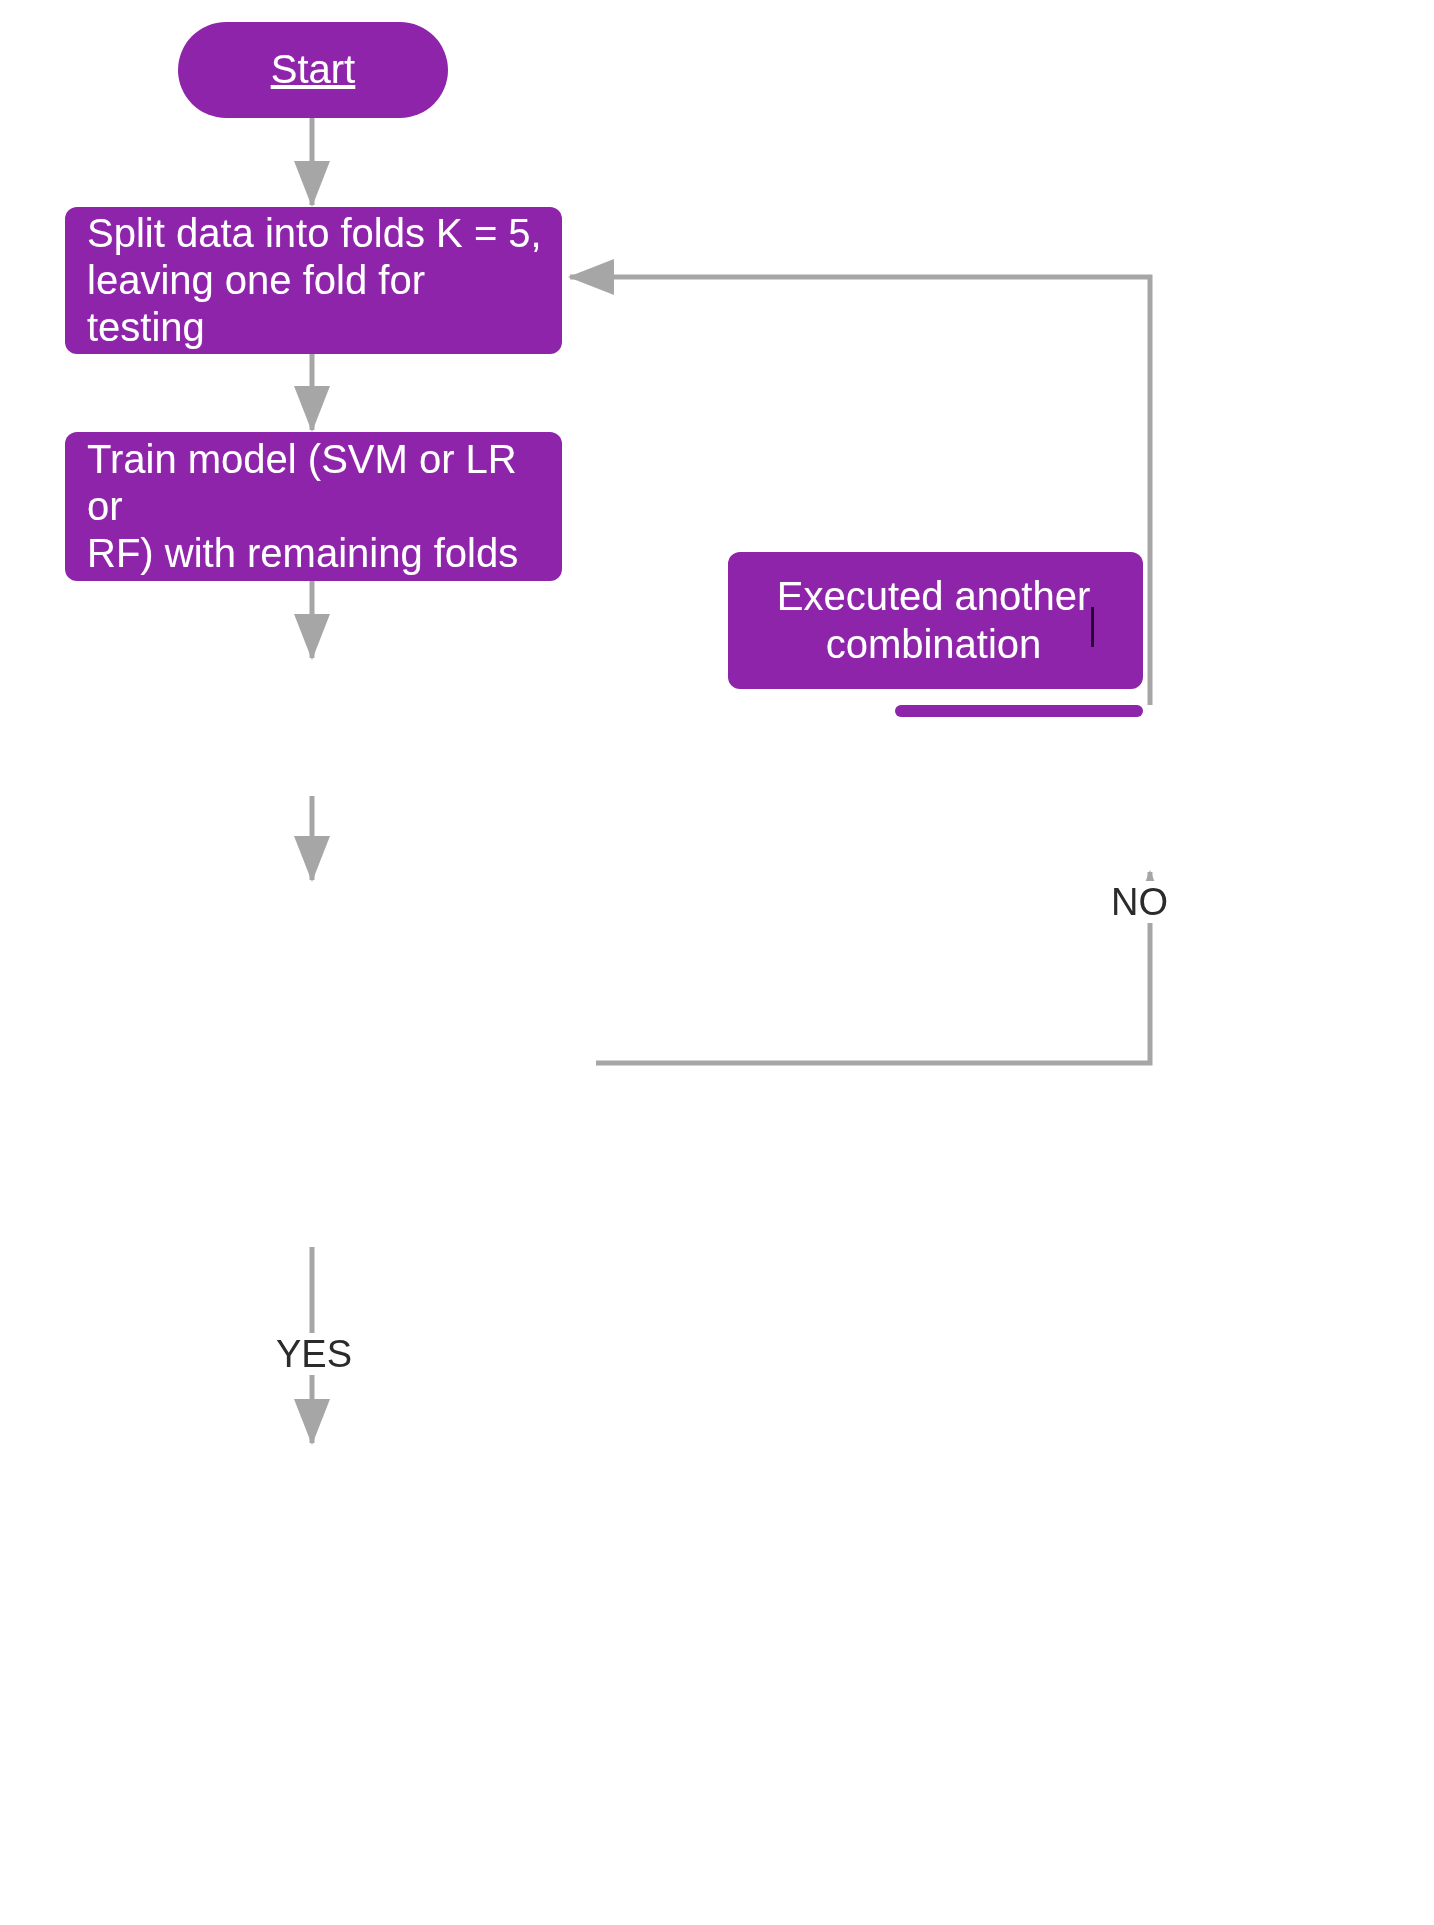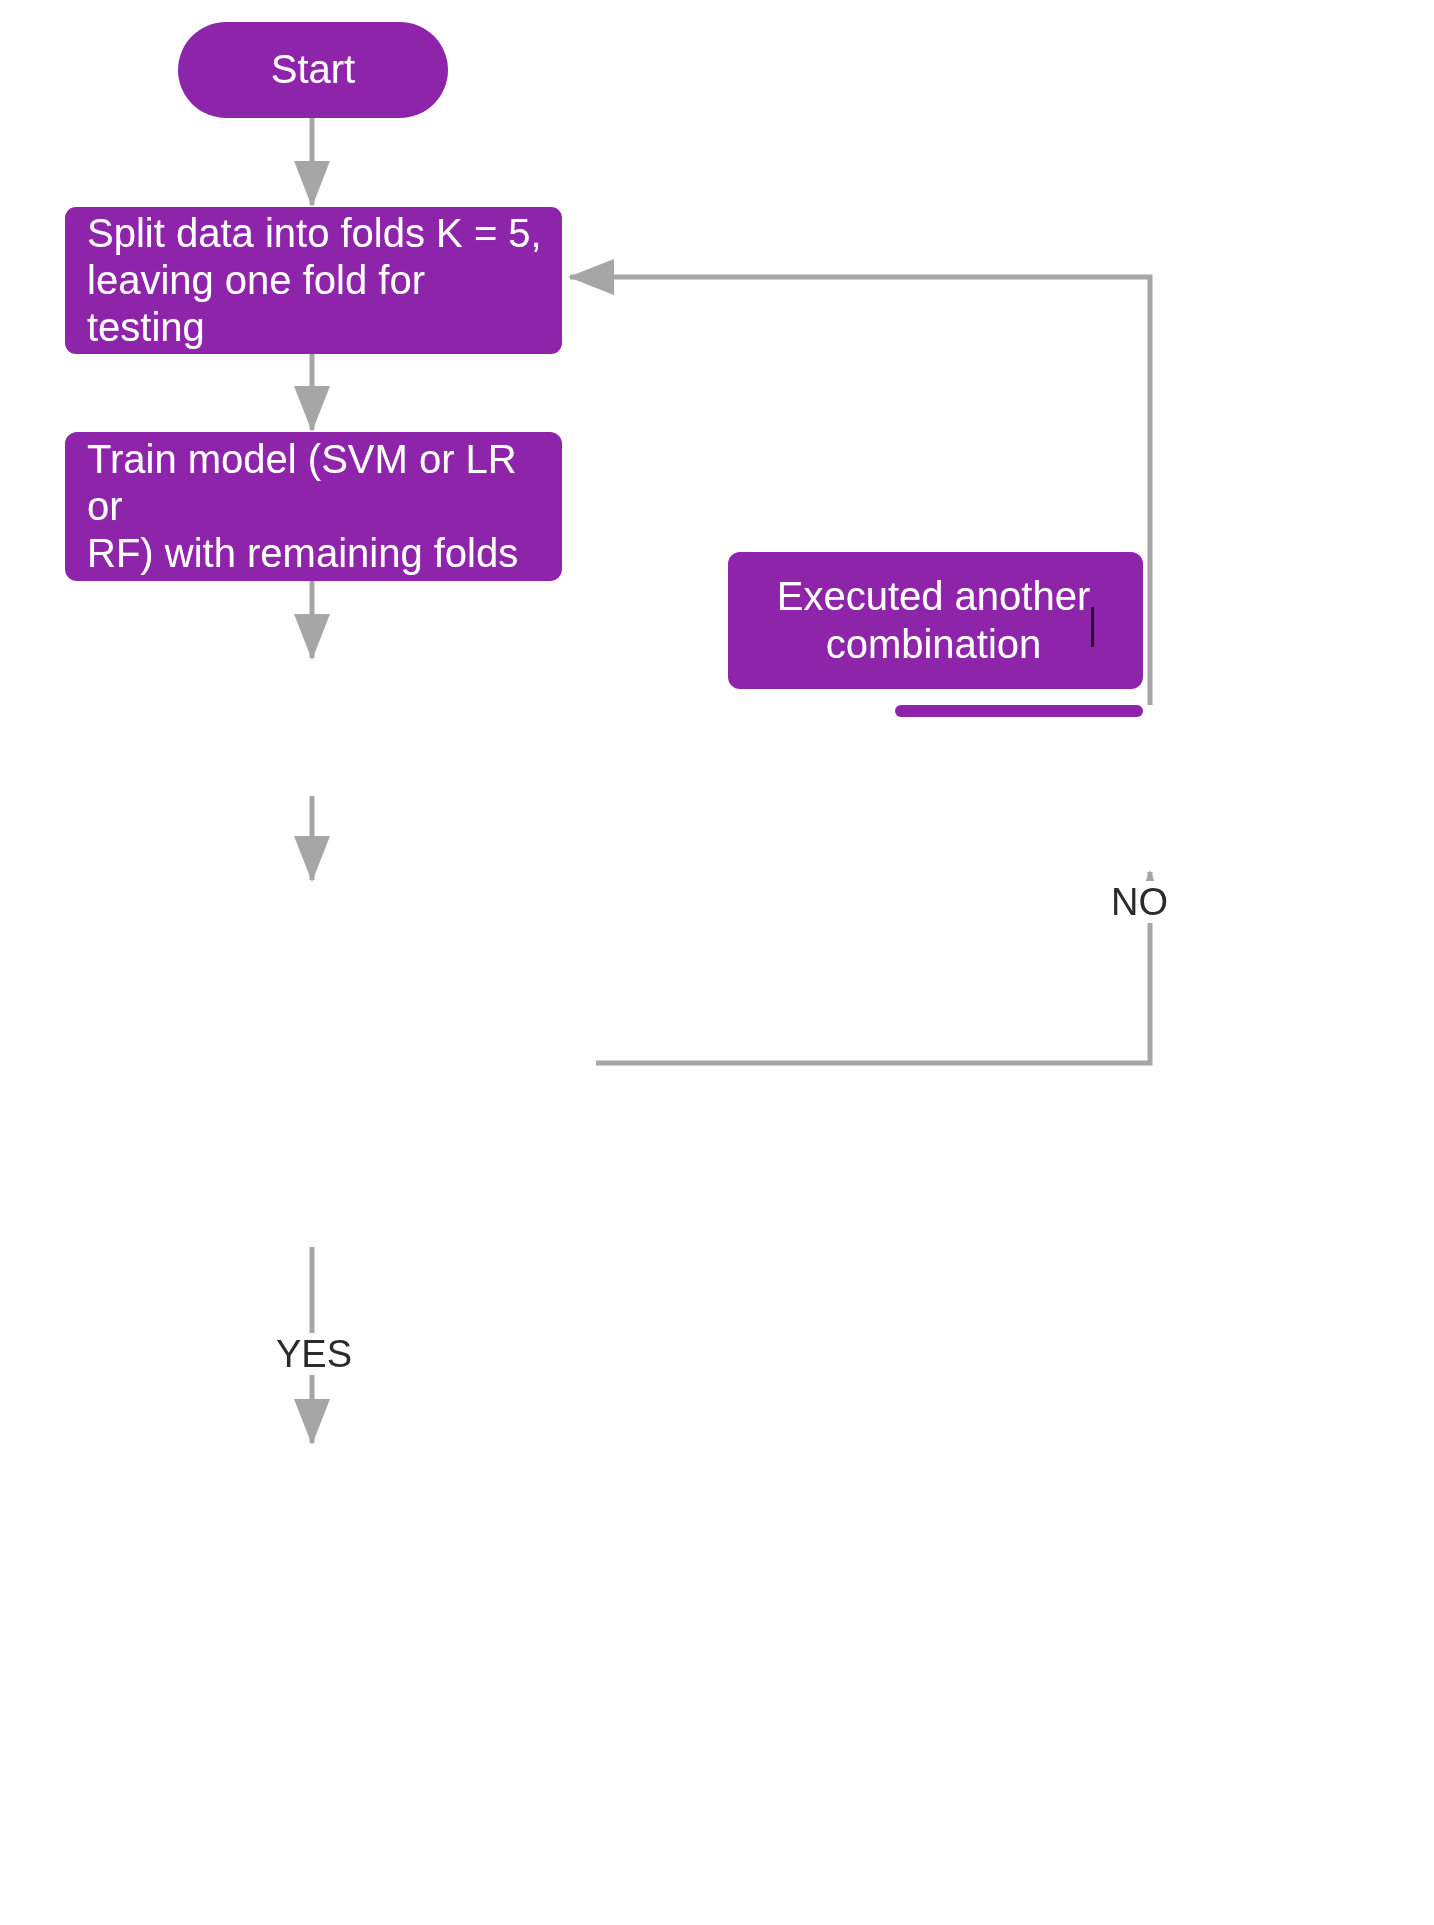--- a/index.html
+++ b/index.html
@@ -34,20 +34,21 @@
     text-align: center;
     color: #ffffff;
     background: #8e24aa;
     font-size: 40px;
     line-height: 1.18;
     padding: 6px 14px;
     z-index: 2;
   }
   .terminator {
     border-radius: 48px;
+    text-decoration: underline;
   }
   .process {
     border-radius: 12px;
   }
   .node-label {
     display: block;
     white-space: pre-line;
     text-shadow: 0 0 1px rgba(255,255,255,0.25);
   }
   
@@ -124,21 +125,21 @@
 
     <polyline points="1150,705 1150,277 570,277" fill="none" stroke="#a6a6a6" stroke-width="5" marker-end="url(#arrowhead-big)"></polyline>
 
     <line x1="312" y1="1247" x2="312" y2="1443" stroke="#a6a6a6" stroke-width="5" marker-end="url(#arrowhead-big)"></line>
   </svg>
 
   <div class="node terminator" style="left:178px; top:22px; width:270px; height:96px;">
     <span class="node-label">Start</span>
   </div>
 
-  <div class="node process" style="left:65px; top:207px; width:497px; height:147px; justify-content:flex-start; text-align:left; padding-left:22px;border-radius:11px;">
+  <div class="node process" style="left:65px; top:207px; width:497px; height:147px; justify-content:flex-start; text-align:left; padding-left:22px;">
     <span class="node-label" style="text-align:left;">Split data into folds K = 5,
 leaving one fold for testing</span>
   </div>
 
   <div class="node process" style="left:65px; top:432px; width:497px; height:149px; justify-content:flex-start; text-align:left; padding-left:22px;">
     <span class="node-label" style="text-align:left;">Train model (SVM or LR or
 RF) with remaining folds</span>
   </div>
 
 

